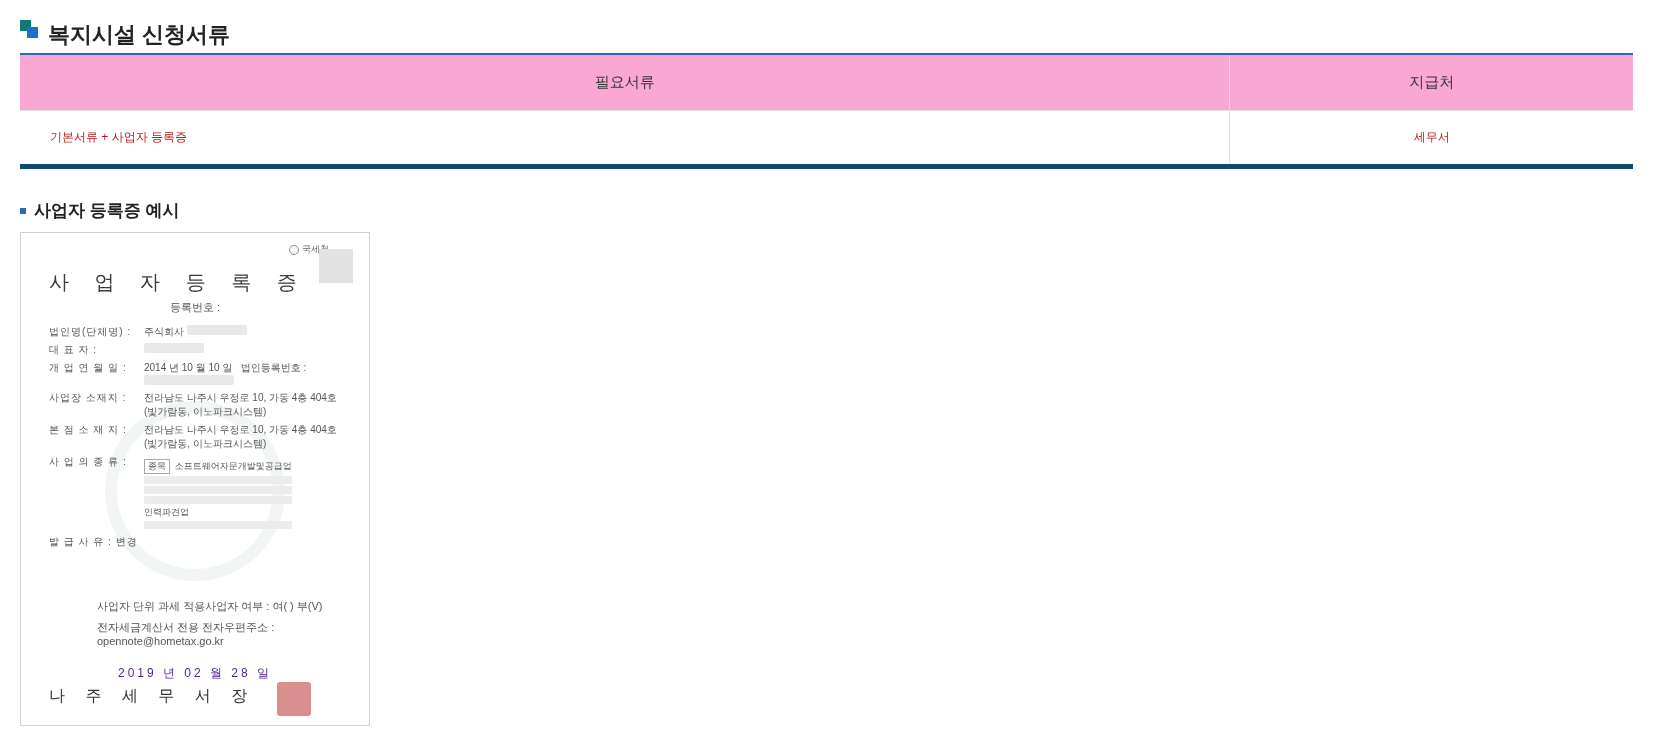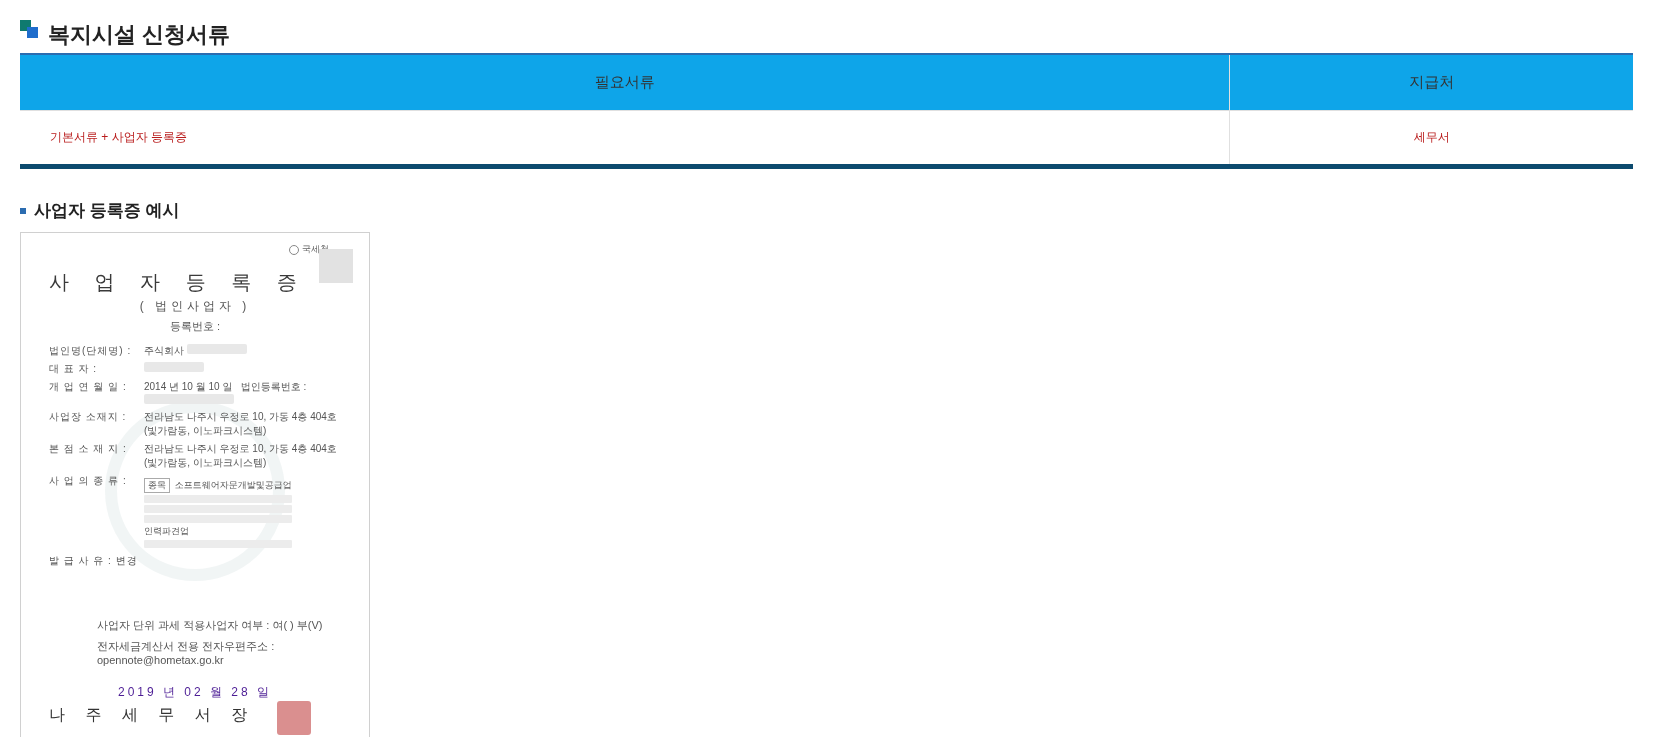--- a/index.html
+++ b/index.html
@@ -35,21 +35,21 @@
       position:absolute; left:7px; top:7px;
       width:11px; height:11px;
       background:#1f6dcc;
     }
     table.req {
       width:100%;
       border-collapse: collapse;
       border-top: 2px solid #2b6cb0;
     }
     table.req th {
-      background:#0ea5e9;
+      background:#f9a8d4;
       padding:18px 10px;
       font-weight:500;
       color:#333;
       border-bottom:1px solid #e0e0e0;
       font-size:15px;
     }
     table.req td {
       padding:18px 30px;
       border-bottom:5px solid #0c4a6e;
       font-size:12px;
@@ -190,21 +190,20 @@
 <div class="cert-wrap">
   <div class="cert">
     <div class="watermark"></div>
     <div class="tr-label">
       <span class="tr-swirl"></span>
       <span>국세청</span>
     </div>
     <div class="stamp-tr"></div>
 
     <div class="cert-title">사 업 자 등 록 증</div>
-    <div class="cert-sub">( 법인사업자 )</div>
     <div class="cert-reg">등록번호 :</div>
 
     <div class="field">
       <span class="lab">법인명(단체명) :</span>
       <span class="val">
         <span>주식회사</span>
         <span class="blur short"></span>
       </span>
     </div>
     <div class="field">

